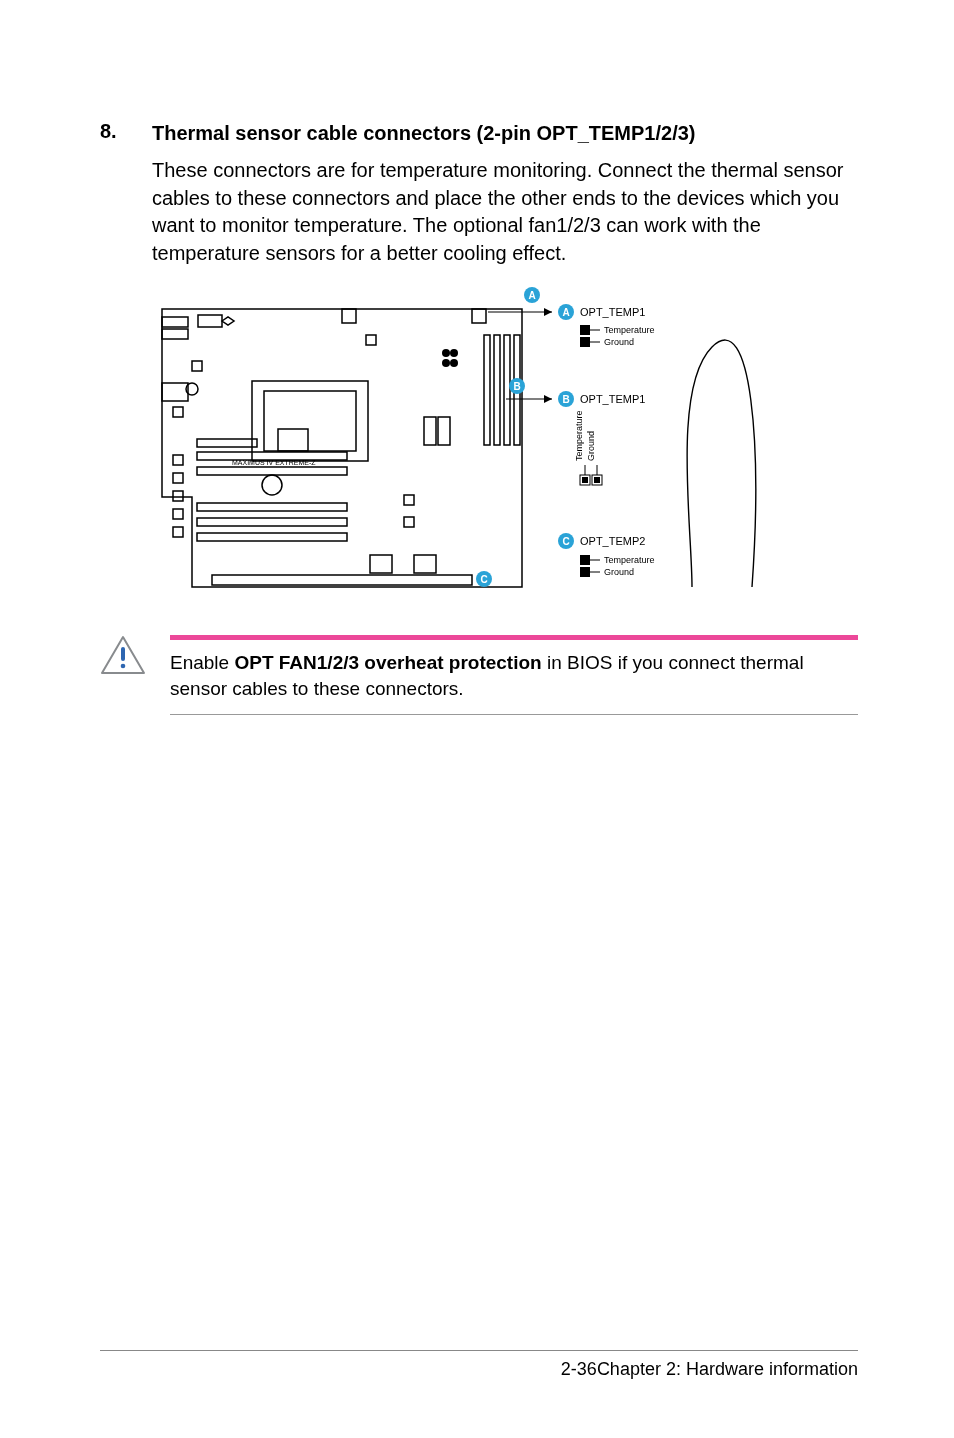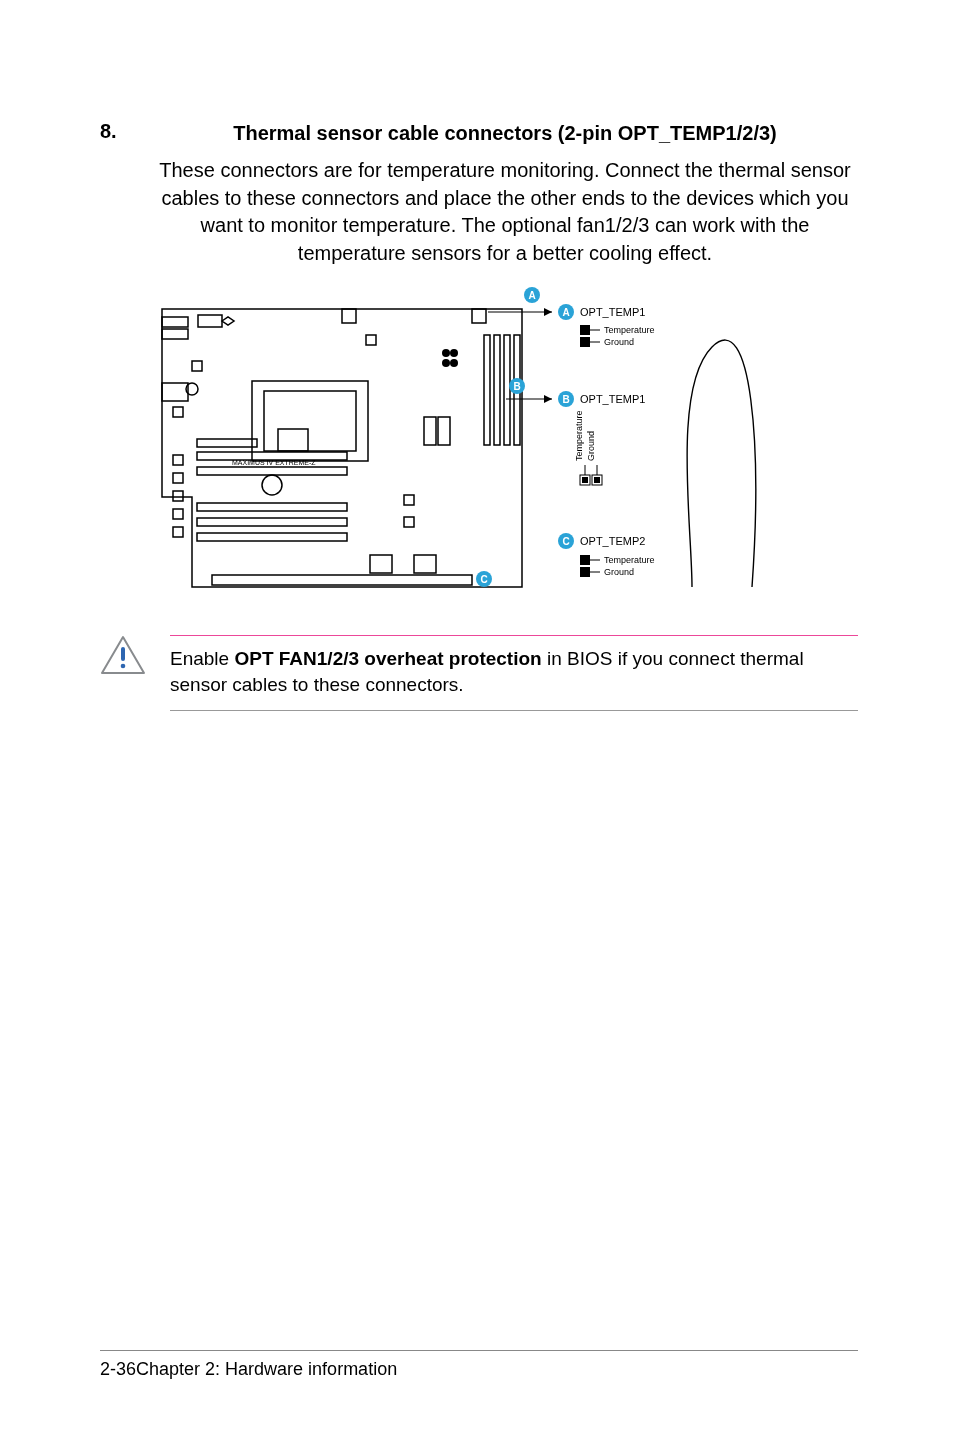--- a/index.html
+++ b/index.html
@@ -2,34 +2,34 @@
 <html><head>
 <meta charset="utf-8">
 <style>
 * { box-sizing: border-box; margin: 0; padding: 0; }
 html, body { width: 954px; height: 1438px; }
 body { font-family: Arial, Helvetica, sans-serif; background: #fff; color: #000; position: relative; }
 .page { padding: 120px 96px 0 100px; }
 .section { display: flex; gap: 28px; }
 .num-col { width: 24px; }
 .num { font-weight: 700; font-size: 20px; }
-.content-col { flex: 1; text-align: center; }
+.content-col { flex: 1; }
 .heading { font-weight: 700; font-size: 20px; margin-bottom: 10px; line-height: 1.35; }
 .body-text { font-size: 20px; line-height: 1.38; margin-bottom: 20px; }
 
 .figure-wrap { margin: 0 0 8px 0; }
 .figure { width: 620px; height: auto; }
 .caption { font-size: 16px; font-weight: 700; margin-top: 6px; }
 
 .note-row { display: flex; align-items: flex-start; gap: 24px; margin-top: 30px; }
 .note-icon { width: 46px; height: 40px; flex: 0 0 46px; }
-.note-box { flex: 1; border-top: 1px solid #ec4899; border-bottom: 1px solid #999; padding: 10px 2px 12px 0; font-size: 19px; line-height: 1.35; }
+.note-box { flex: 1; border-top: 5px solid #ec4899; border-bottom: 1px solid #999; padding: 10px 2px 12px 0; font-size: 19px; line-height: 1.35; }
 
 .footer { position: absolute; left: 0; right: 0; bottom: 58px; padding: 0 96px 0 100px; }
-.footer-line { border-top: 1px solid #888; padding-top: 8px; display: flex; justify-content: flex-start; font-size: 18px; }
+.footer-line { border-top: 1px solid #888; padding-top: 8px; display: flex; justify-content: flex-end; font-size: 18px; }
 
 
 .board-svg { display: block; }
 .conn-label { font-family: Arial, sans-serif; font-size: 11px; }
 .conn-label-sm { font-family: Arial, sans-serif; font-size: 9px; }
 .badge { fill: #2aa3d7; }
 .badge-text { font-family: Arial, sans-serif; font-size: 10px; font-weight: 700; fill: #fff; }
 </style>
 </head>
 <body>

